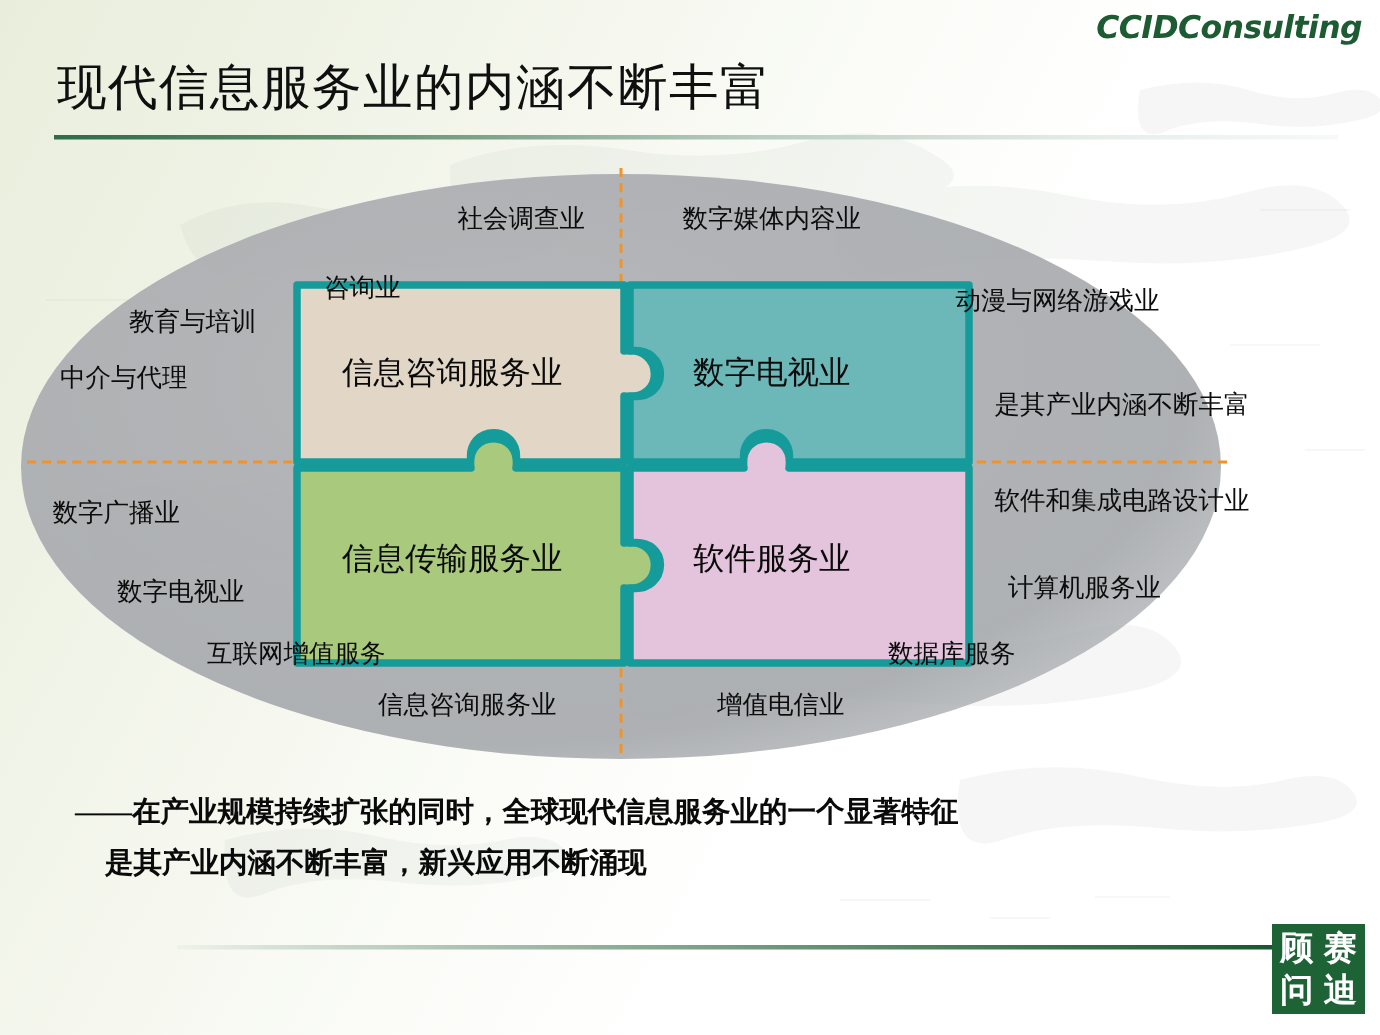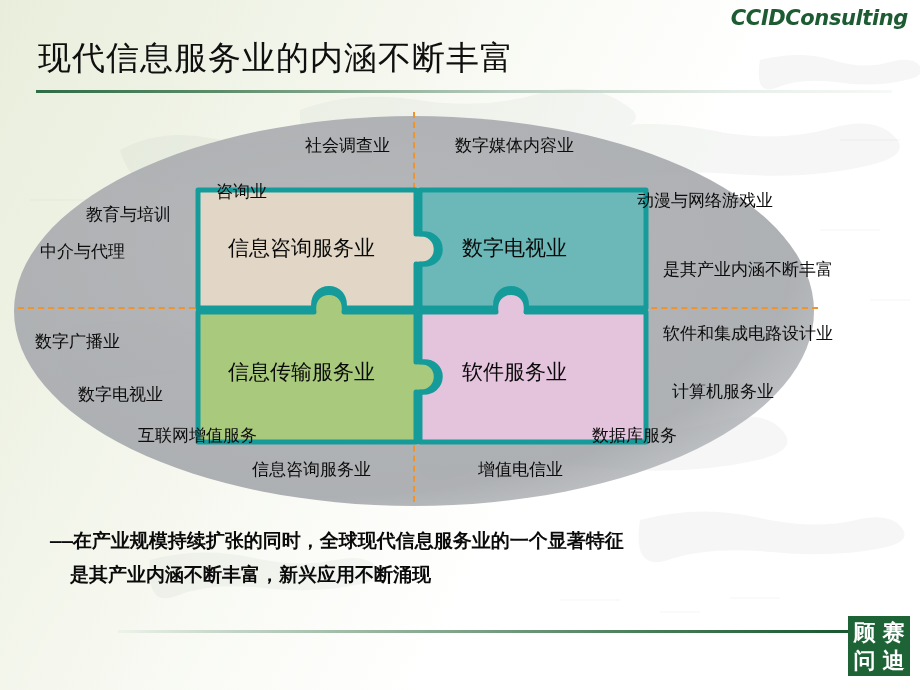--- a/index.html
+++ b/index.html
@@ -64,21 +64,21 @@
   
   .sat{
     position:absolute;color:#0c0c0c;font-size:17px;white-space:nowrap;
     font-family:Liberation Serif, serif;
   }
 
   
   #note{
     position:absolute;left:50px;top:525px;width:830px;
     font-size:19px;line-height:34px;color:#0a0a0a;font-weight:bold;
-    font-family:Liberation Mono, monospace;
+    font-family:Liberation Serif, serif;
   }
   #note .l2{display:block;margin-left:20px;}
   #foot-rule{
     position:absolute;left:118px;top:630px;width:756px;height:3px;
     background:linear-gradient(90deg,#eef3ea 0%,#c6d6c9 14%,#8fae97 38%,#4c7f5c 68%,#14532c 100%);
   }
   
   #logo-bottom{
     position:absolute;right:10px;bottom:14px;width:62px;height:60px;
     background:#1d6336;border:2px solid #1d6336;

